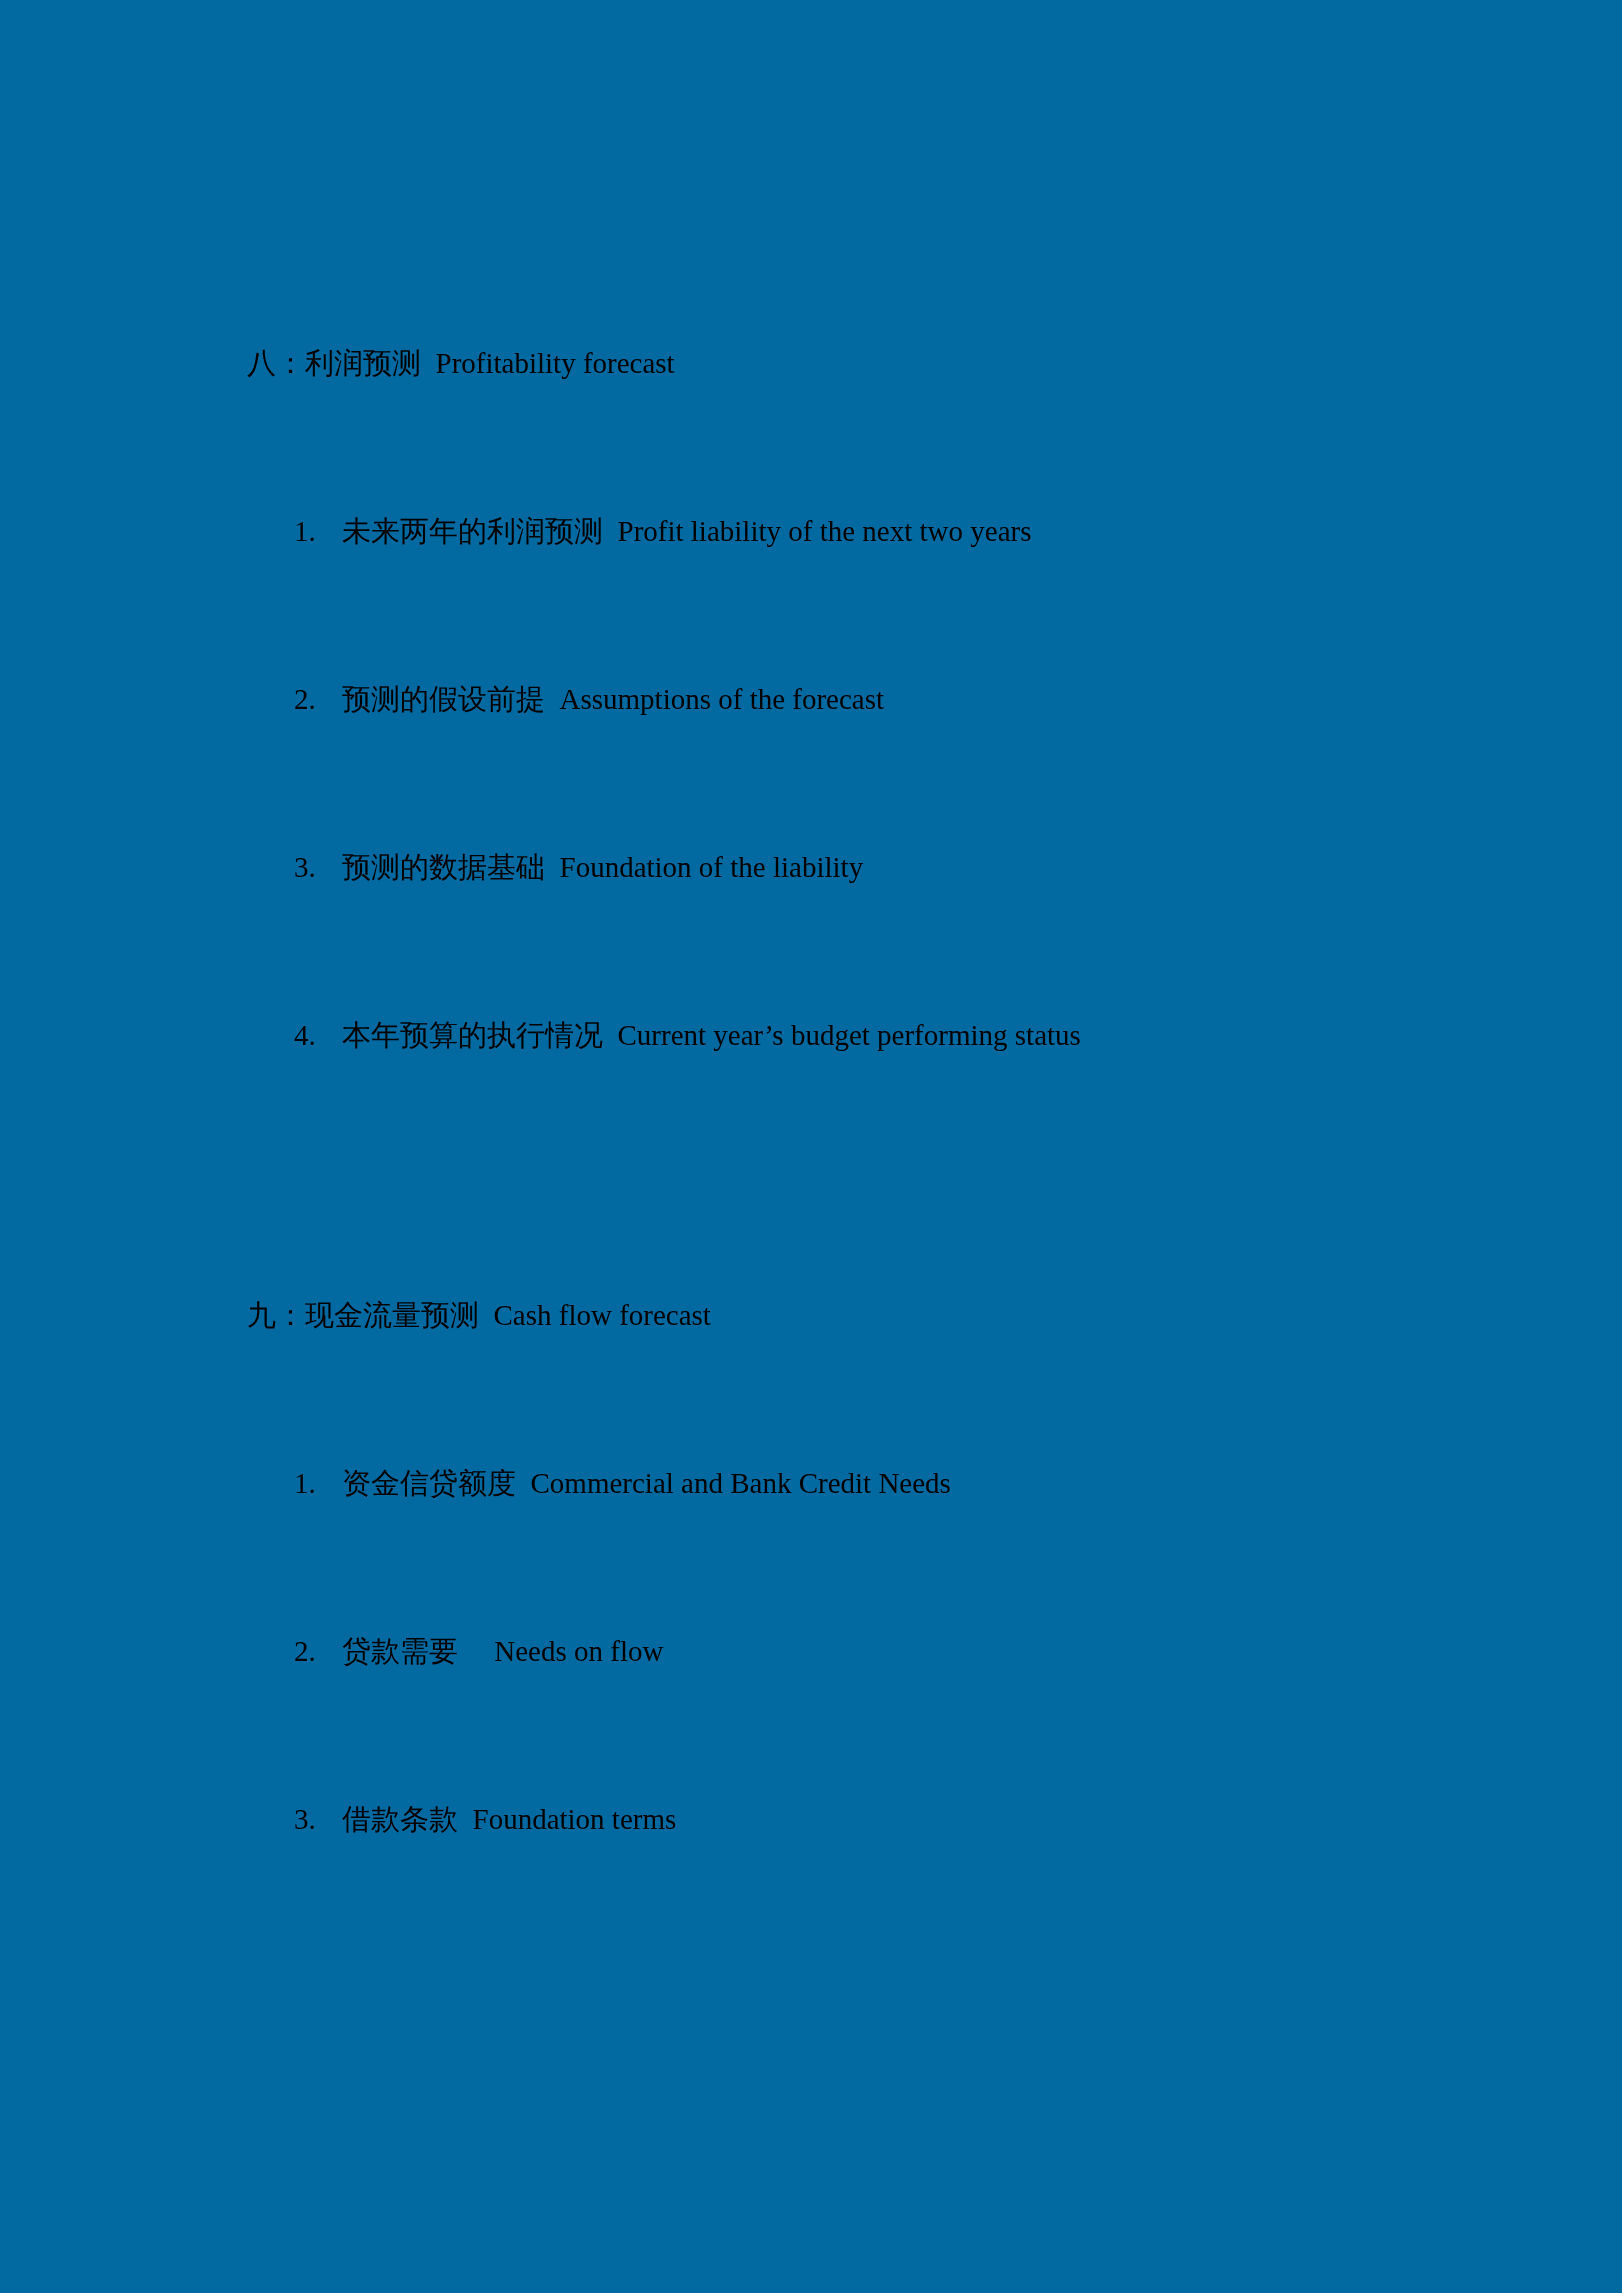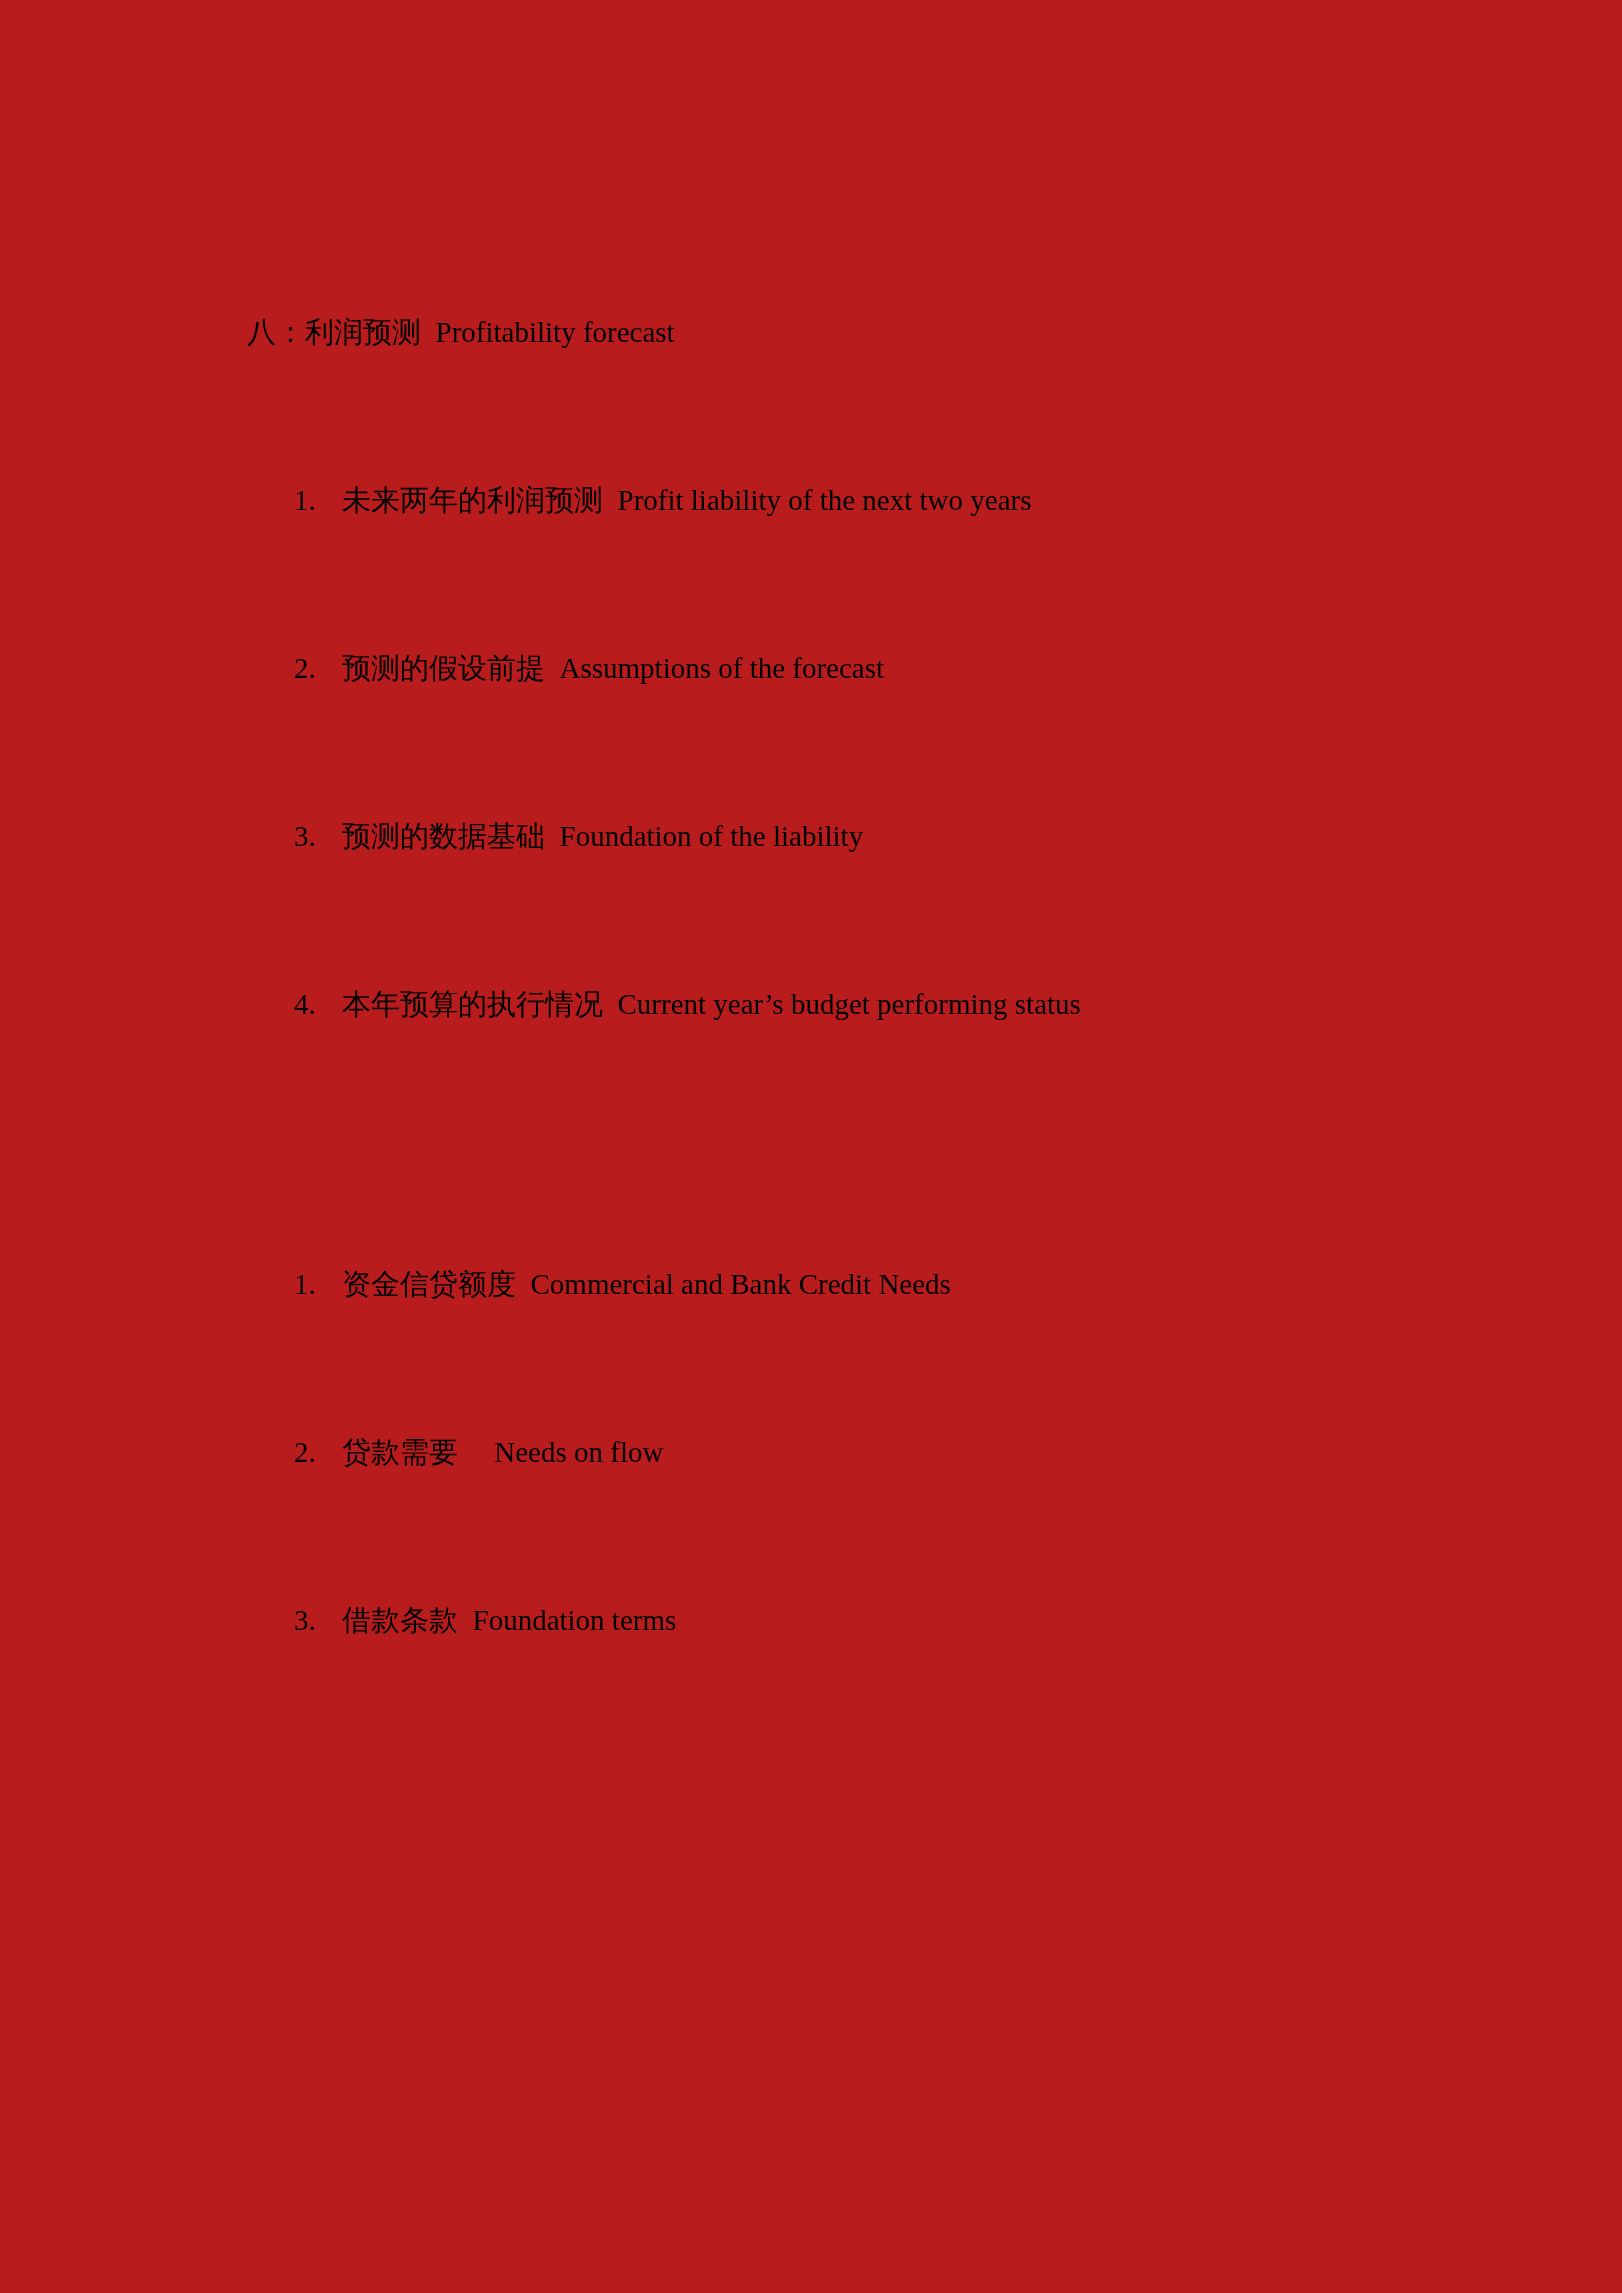--- a/index.html
+++ b/index.html
@@ -4,27 +4,27 @@
 <style>
   html, body {
     margin: 0;
     padding: 0;
     background: #ffffff;
   }
   .page {
     position: relative;
     width: 1623px;
     height: 2294px;
-    background: #b91c1c;
+    background: #0369a1;
     color: #000000;
     font-family: "Liberation Serif", "DejaVu Serif", serif;
     font-size: 29px;
     line-height: 56px;
     box-sizing: border-box;
-    padding: 80px 205px 0 247px;
+    padding: 111px 205px 0 247px;
     overflow: hidden;
     white-space: pre-wrap;
   }
   .page p {
     margin: 0;
     padding: 0;
   }
   .h {
     
   }
@@ -59,20 +59,21 @@
   <div class="li">
     <span class="num">3.</span>
     <span class="txt">预测的数据基础  Foundation of the liability</span>
   </div>
   <div class="li">
     <span class="num">4.</span>
     <span class="txt">本年预算的执行情况  Current year’s budget performing status</span>
   </div>
 
   
+  <p class="h">九：现金流量预测  Cash flow forecast</p>
   <div class="li">
     <span class="num">1.</span>
     <span class="txt">资金信贷额度  Commercial and Bank Credit Needs</span>
   </div>
   <div class="li">
     <span class="num">2.</span>
     <span class="txt">贷款需要　 Needs on flow</span>
   </div>
   <div class="li">
     <span class="num">3.</span>

